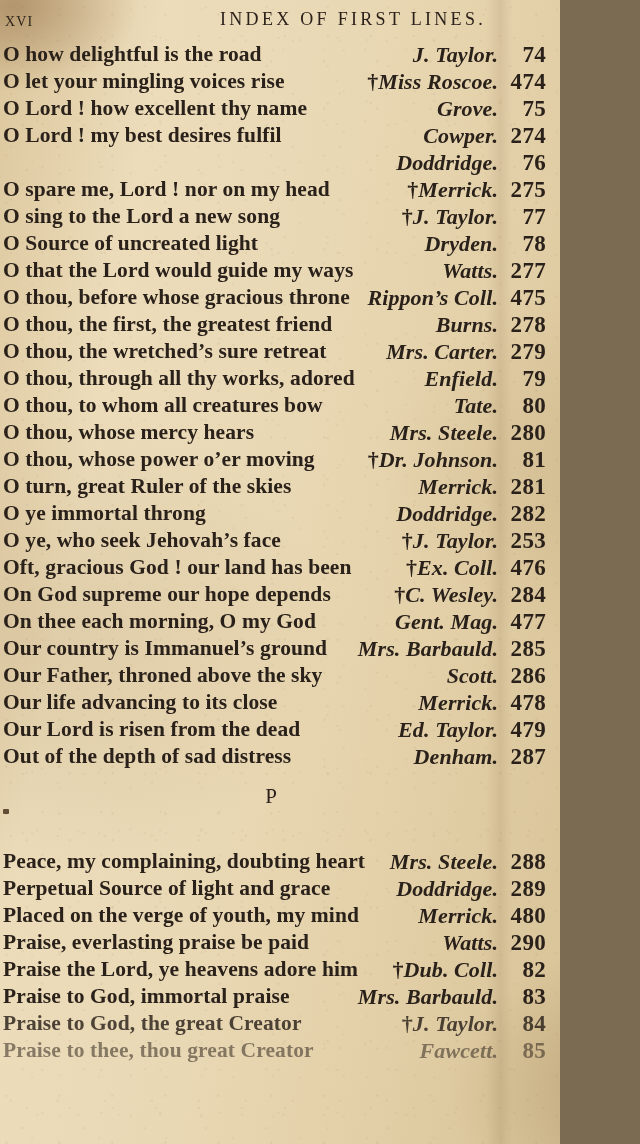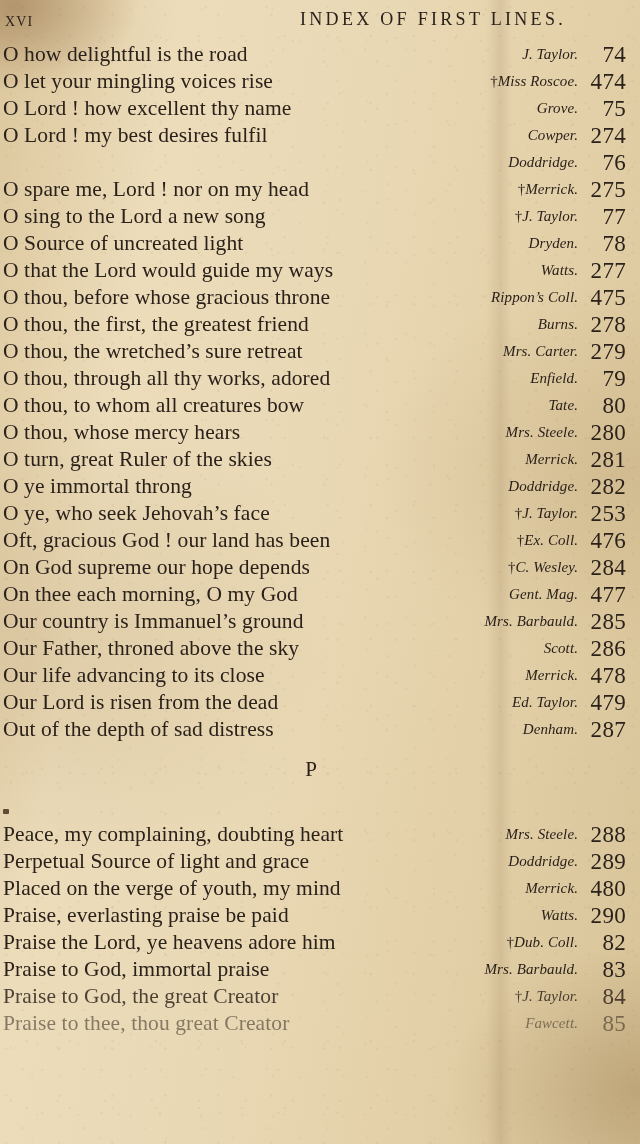--- a/index.html
+++ b/index.html
@@ -2,21 +2,21 @@
 <html><head>
 <meta charset="utf-8">
 <style>
   html, body {
     margin: 0;
     padding: 0;
     background: #7a6b52;
   }
   #page {
     position: relative;
-    width: 640px;
+    width: 560px;
     height: 1144px;
     overflow: hidden;
     background-color: #e5d4ae;
     background-image:
       radial-gradient(ellipse 160px 110px at 14px 6px, rgba(120,78,38,0.42) 0%, rgba(120,78,38,0.18) 45%, rgba(120,78,38,0) 78%),
       radial-gradient(ellipse 220px 170px at 636px 1090px, rgba(130,95,50,0.30) 0%, rgba(130,95,50,0.10) 55%, rgba(130,95,50,0) 85%),
       radial-gradient(ellipse 300px 240px at 620px 470px, rgba(150,115,65,0.18) 0%, rgba(150,115,65,0) 80%),
       radial-gradient(ellipse 380px 300px at 30px 640px, rgba(150,118,70,0.16) 0%, rgba(150,118,70,0) 80%),
       linear-gradient(100deg, #dcc79d 0%, #ecdcba 22%, #e9d8b4 48%, #e3d0a8 72%, #d8c398 100%);
     font-family: "Liberation Serif", "DejaVu Serif", serif;
@@ -83,33 +83,34 @@
   .index-list {
     position: absolute;
     left: 0; right: 0;
     top: 41px;
   }
   .entry {
     position: relative;
     height: 27px;
     line-height: 27px;
     white-space: nowrap;
+    font-weight: bold;
   }
   .firstline {
     position: absolute;
     left: 3px;
     top: 0;
     font-size: 21.5px;
     letter-spacing: 0.1px;
   }
   .author {
     position: absolute;
     right: 62px;
     top: 0;
-    font-size: 15px;
+    font-size: 22px;
     font-style: italic;
     letter-spacing: 0.1px;
   }
   .author .dagger {
     font-style: normal;
     letter-spacing: 0;
   }
   .pageno {
     position: absolute;
     right: 14px;
@@ -227,20 +228,25 @@
           <span class="firstline">O thou, to whom all creatures bow</span>
           <span class="author">Tate.</span>
           <span class="pageno">80</span>
         </div>
         <div class="entry">
           <span class="firstline">O thou, whose mercy hears</span>
           <span class="author">Mrs. Steele.</span>
           <span class="pageno">280</span>
         </div>
         <div class="entry">
+          <span class="firstline">O thou, whose power o’er moving</span>
+          <span class="author"><span class="dagger">†</span>Dr. Johnson.</span>
+          <span class="pageno">81</span>
+        </div>
+        <div class="entry">
           <span class="firstline">O turn, great Ruler of the skies</span>
           <span class="author">Merrick.</span>
           <span class="pageno">281</span>
         </div>
         <div class="entry">
           <span class="firstline">O ye immortal throng</span>
           <span class="author">Doddridge.</span>
           <span class="pageno">282</span>
         </div>
         <div class="entry">

